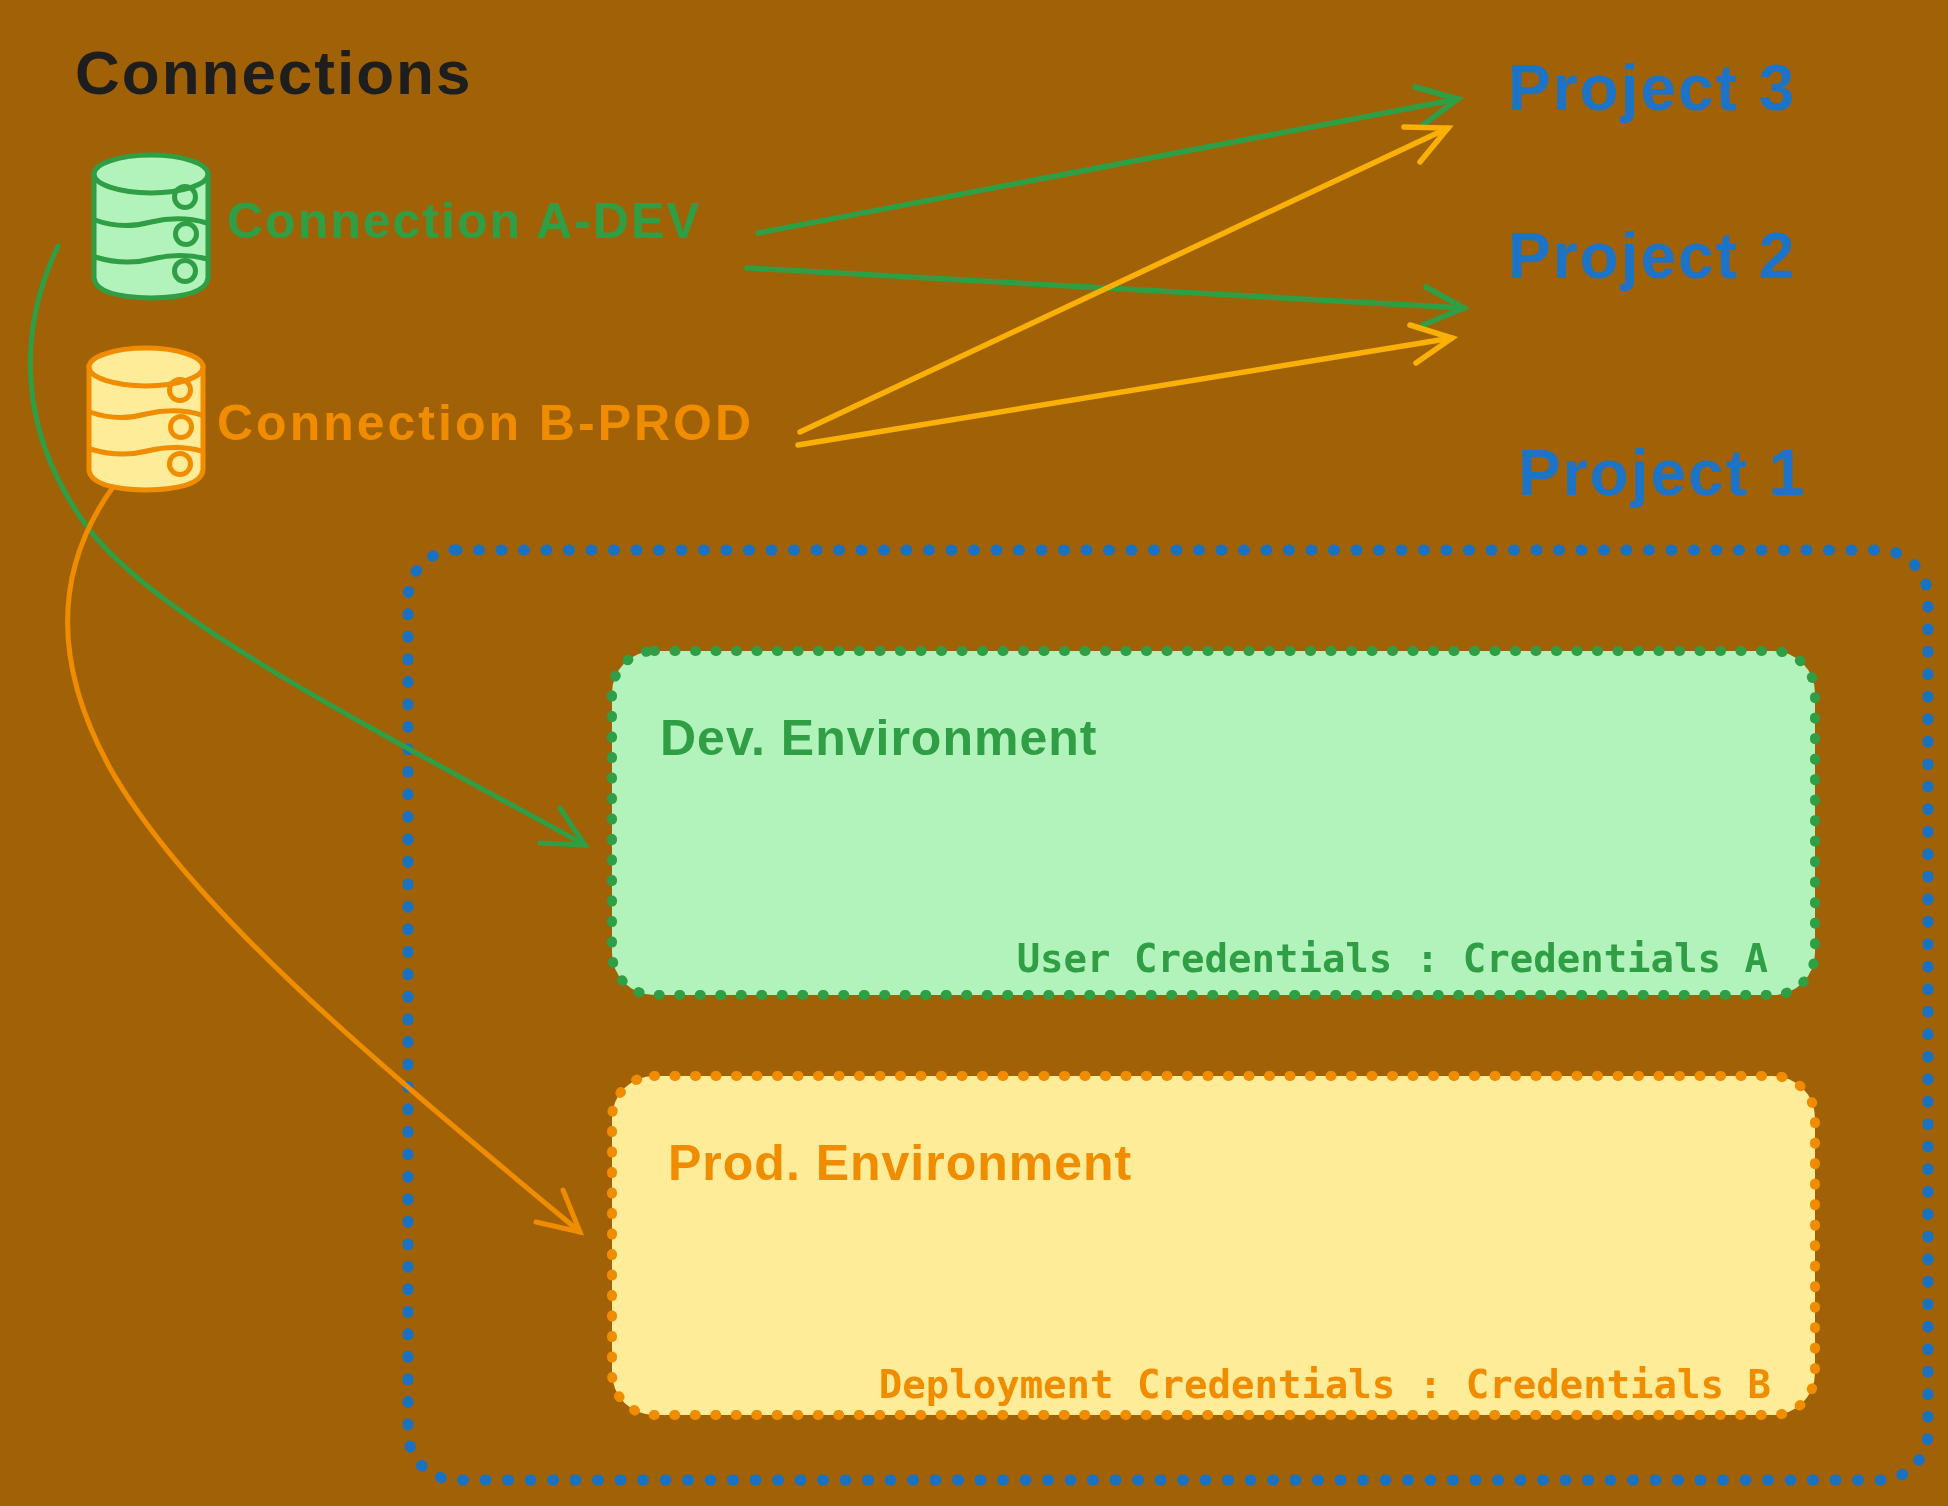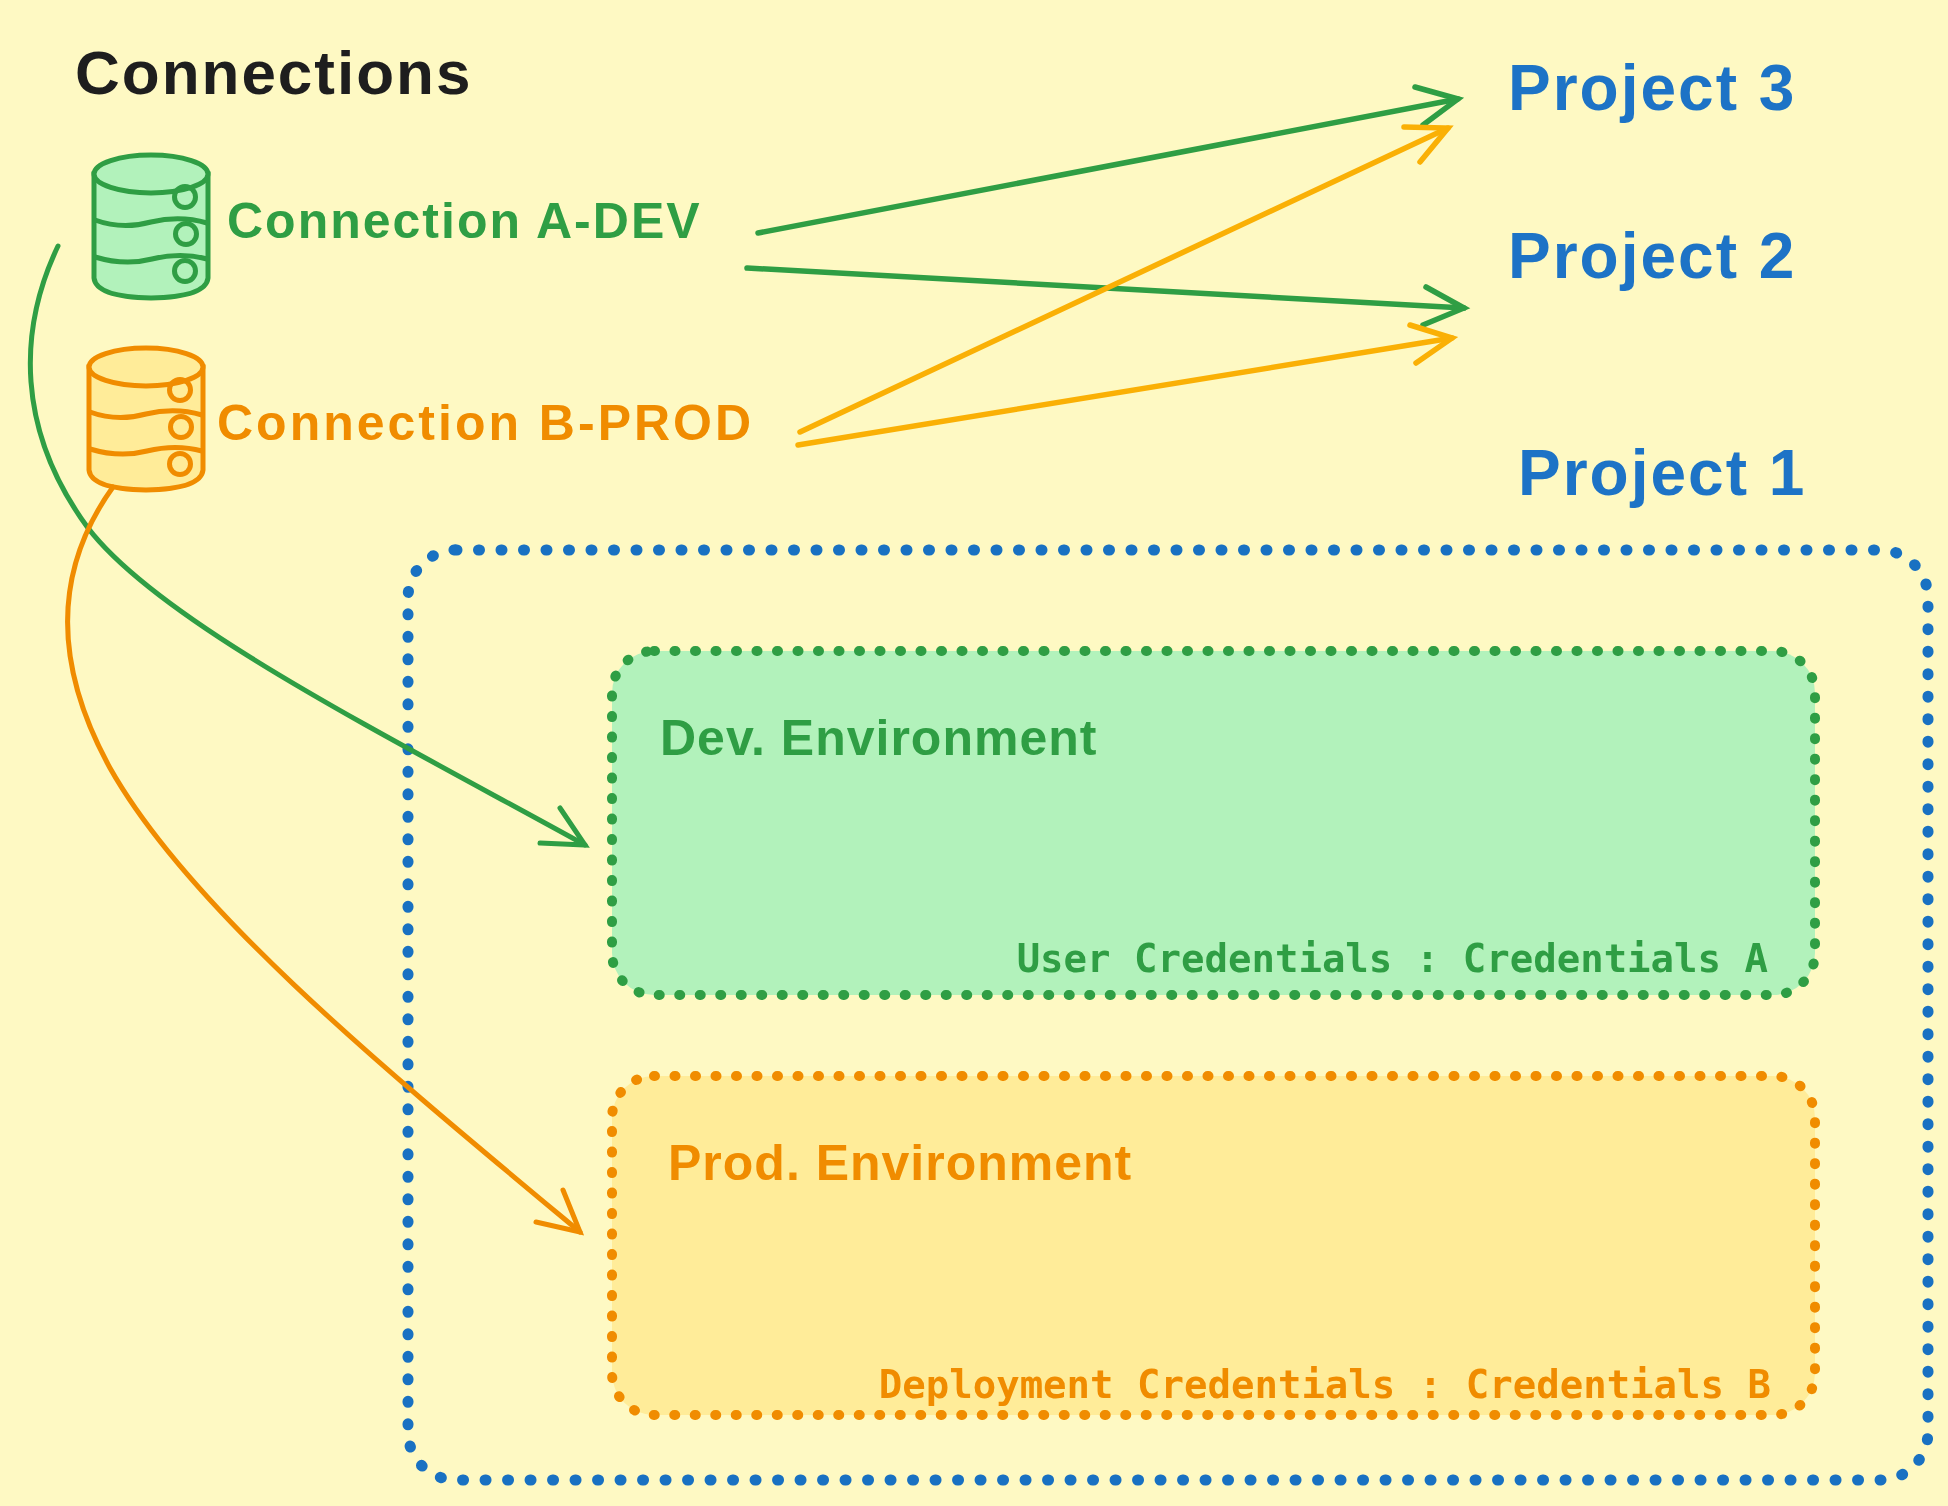--- a/index.html
+++ b/index.html
@@ -1,20 +1,20 @@
 <!DOCTYPE html>
 <html><head>
 <meta charset="utf-8">
 <style>
   html, body { margin: 0; padding: 0; background: #ffffff; }
   .canvas {
     position: relative;
     width: 1948px;
     height: 1506px;
-    background: #fef9c3;
+    background: #a16207;
     overflow: hidden;
     font-family: "Liberation Sans", sans-serif;
     text-align: center;
   }
   svg text {
     font-family: "Liberation Sans", sans-serif;
     font-weight: 700;
   }
   svg text.mono {
     font-family: "DejaVu Sans Mono", monospace;

